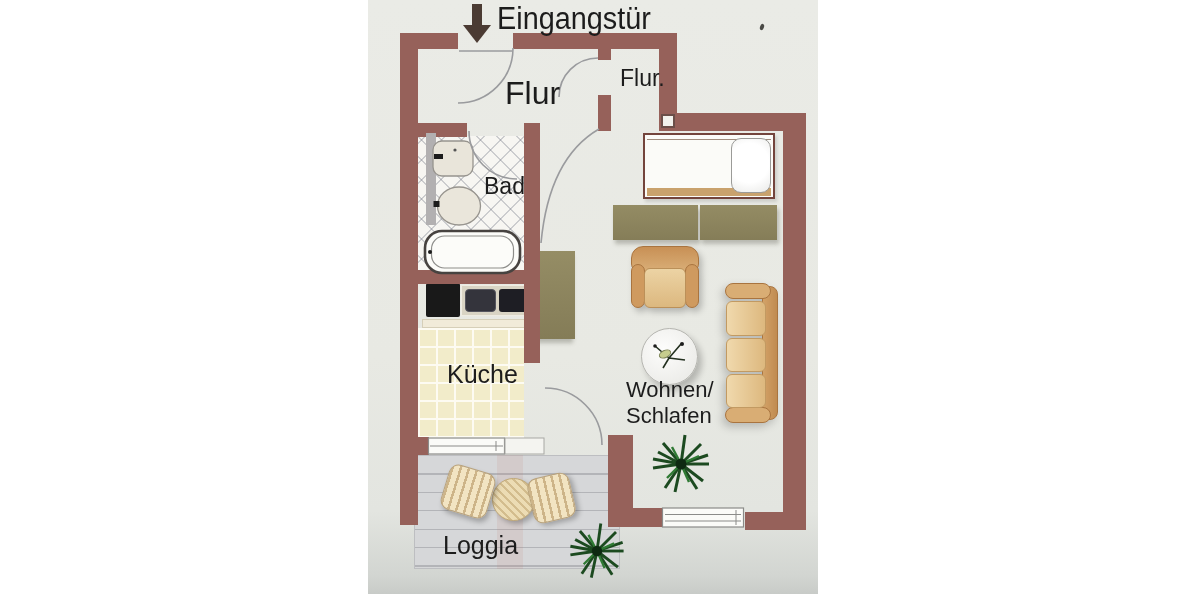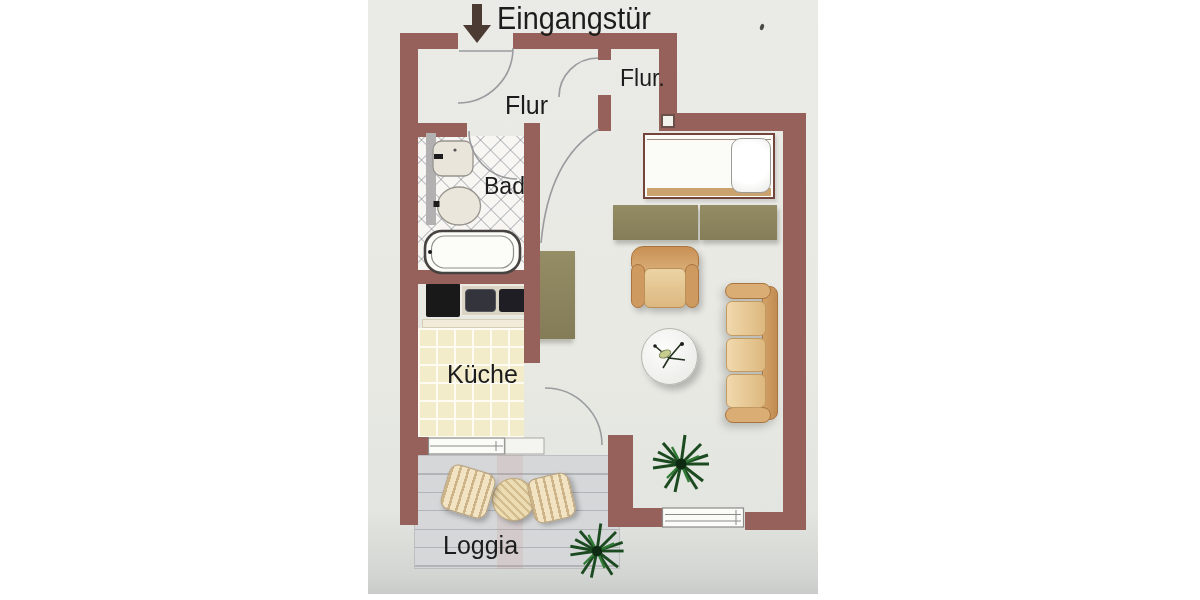--- a/index.html
+++ b/index.html
@@ -169,19 +169,23 @@
 
     <g fill="var(--arrow,#4b3b33)">
       <rect x="472" y="4" width="10" height="23"></rect>
       <polygon points="463,25 491,25 477,43"></polygon>
     </g>
 
     <ellipse cx="762" cy="27" rx="2" ry="3.2" fill="#4a4a46" transform="rotate(18 762 27)"></ellipse>
   </svg>
 
   <div class="room-label" style="left:497px;top:1px;font-size:31px;font-weight:300;transform:scaleX(.93);transform-origin:left top;">Eingangstür</div>
-  <div class="room-label" style="left:505px;top:75px;font-size:25px;margin-top:16px;">Flur</div>
+  <div class="room-label" style="left:505px;top:75px;font-size:32px;">Flur</div>
   <div class="room-label" style="left:620px;top:65px;font-size:23px;">Flur.</div>
   <div class="room-label" style="left:484px;top:173px;font-size:23px;">Bad</div>
   <div class="room-label" style="left:447px;top:360px;font-size:25px;">Küche</div>
+  <div class="room-label" style="left:626px;top:377px;font-size:22px;line-height:26px;">
+    <div>Wohnen/</div>
+    <div>Schlafen</div>
+  </div>
   <div class="room-label" style="left:443px;top:531px;font-size:25px;">Loggia</div>
 
 </div>
 
 </body></html>

